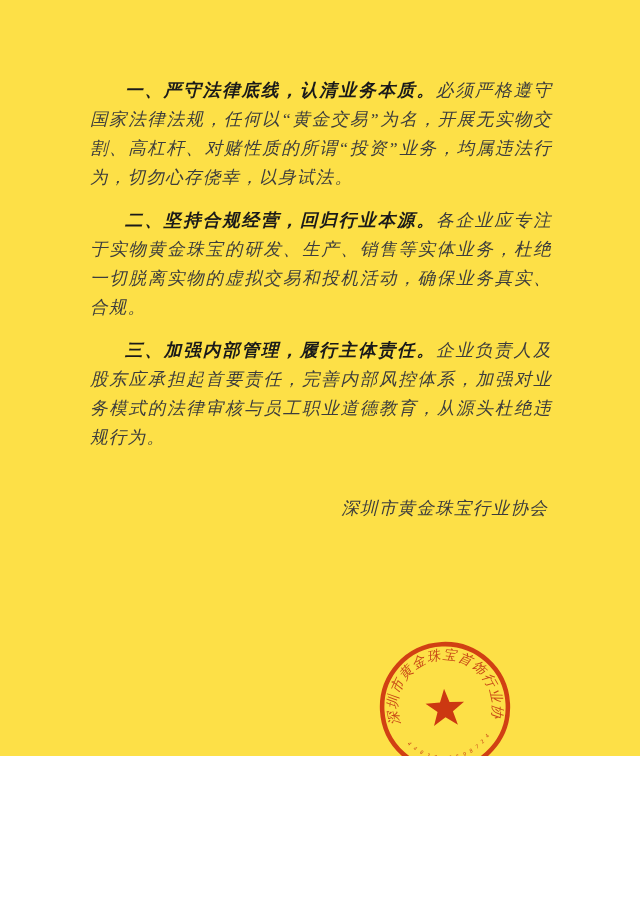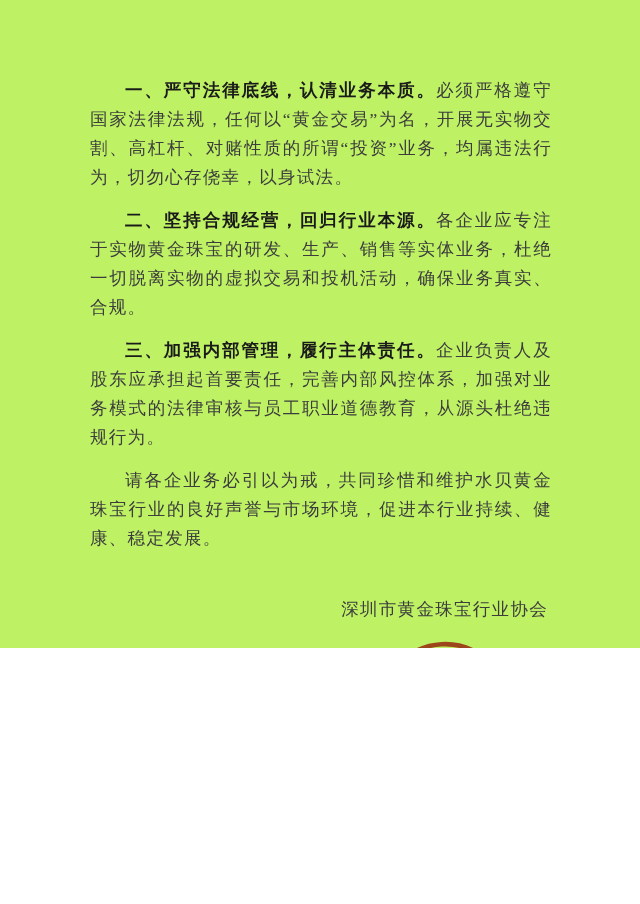--- a/index.html
+++ b/index.html
@@ -3,23 +3,24 @@
 <meta charset="utf-8">
 <style>
   html, body { margin: 0; padding: 0; }
   body {
     width: 640px; height: 904px;
     background: #ffffff;
     font-family: "Liberation Serif", "DejaVu Serif", serif;
   }
   .page {
     position: relative;
-    width: 640px; height: 648px;
-    background: #bef264;
+    width: 640px; height: 756px;
+    background: #fde047;
     overflow: hidden;
+    font-style: italic;
   }
   .doc {
     position: absolute;
     left: 90px; top: 76px; width: 462px;
     color: #3d3d3d;
     font-size: 17.5px;
     line-height: 29px;
     text-align: justify;
     text-justify: inter-character;
     letter-spacing: 1.3px;
@@ -63,21 +64,20 @@
 
   <div class="doc">
 
     <p class="para"><span class="lead">一、严守法律底线，认清业务本质。</span><span>必须严格遵守国家法律法规，任何以“黄金交易”为名，开展无实物交割、高杠杆、对赌性质的所谓“投资”业务，均属违法行为，切勿心存侥幸，以身试法。</span></p>
 
     <p class="para"><span class="lead">二、坚持合规经营，回归行业本源。</span><span>各企业应专注于实物黄金珠宝的研发、生产、销售等实体业务，杜绝一切脱离实物的虚拟交易和投机活动，确保业务真实、合规。</span></p>
 
     <p class="para"><span class="lead">三、加强内部管理，履行主体责任。</span><span>企业负责人及股东应承担起首要责任，完善内部风控体系，加强对业务模式的法律审核与员工职业道德教育，从源头杜绝违规行为。</span></p>
 
 
-    <p class="para"><span>请各企业务必引以为戒，共同珍惜和维护水贝黄金珠宝行业的良好声誉与市场环境，促进本行业持续、健康、稳定发展。</span></p>
 
 
     <div class="sig-block">
       <p class="sig-line">深圳市黄金珠宝行业协会</p>
     </div>
 
   </div>
 
   <svg class="seal" viewBox="0 0 140 140" xmlns="http://www.w3.org/2000/svg" aria-hidden="true">
     <defs>

